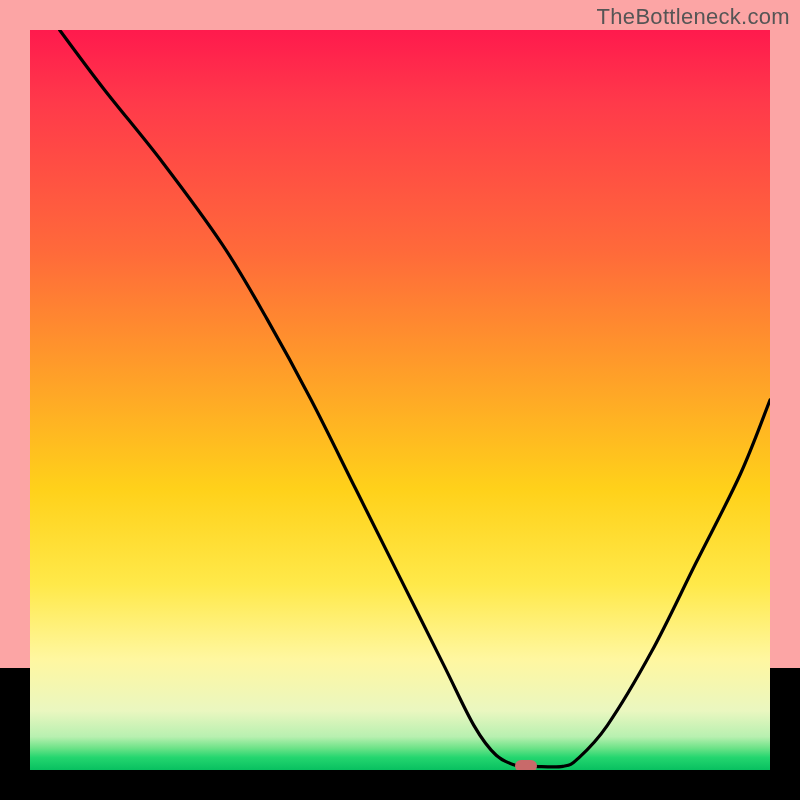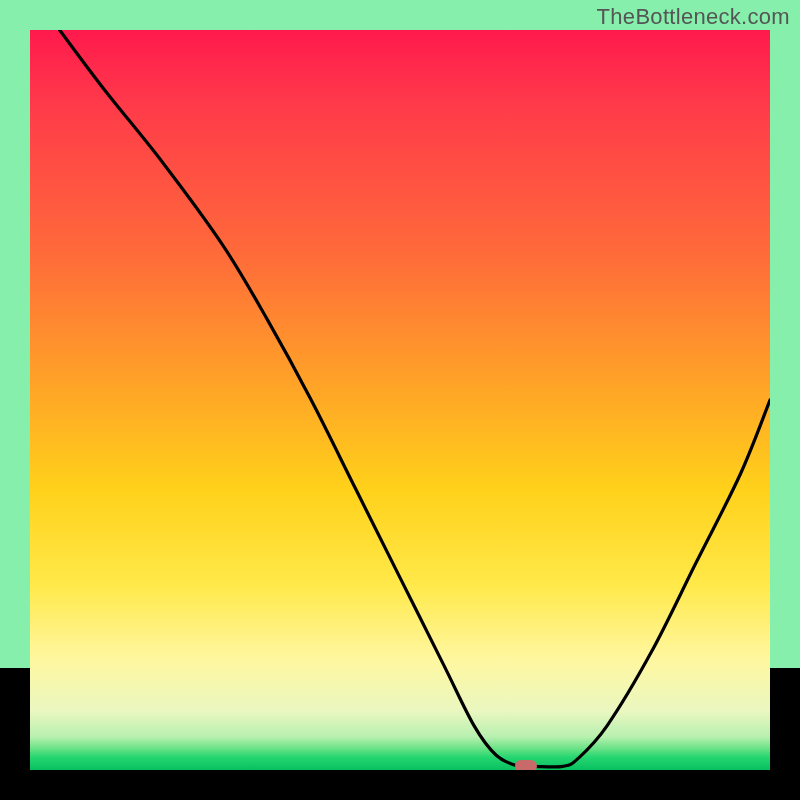--- a/index.html
+++ b/index.html
@@ -8,21 +8,21 @@
     width: 800px;
     height: 800px;
     background: #000;
     overflow: hidden;
     font-family: Arial, Helvetica, sans-serif;
   }
   .chart-wrap {
     position: relative;
     width: 800px;
     height: 668px;
-    background: #86efac;
+    background: #fca5a5;
   }
   .watermark {
     position: absolute;
     top: 4px;
     right: 10px;
     color: #555;
     font-size: 22px;
     font-weight: 500;
     letter-spacing: 0.3px;
     user-select: none;

